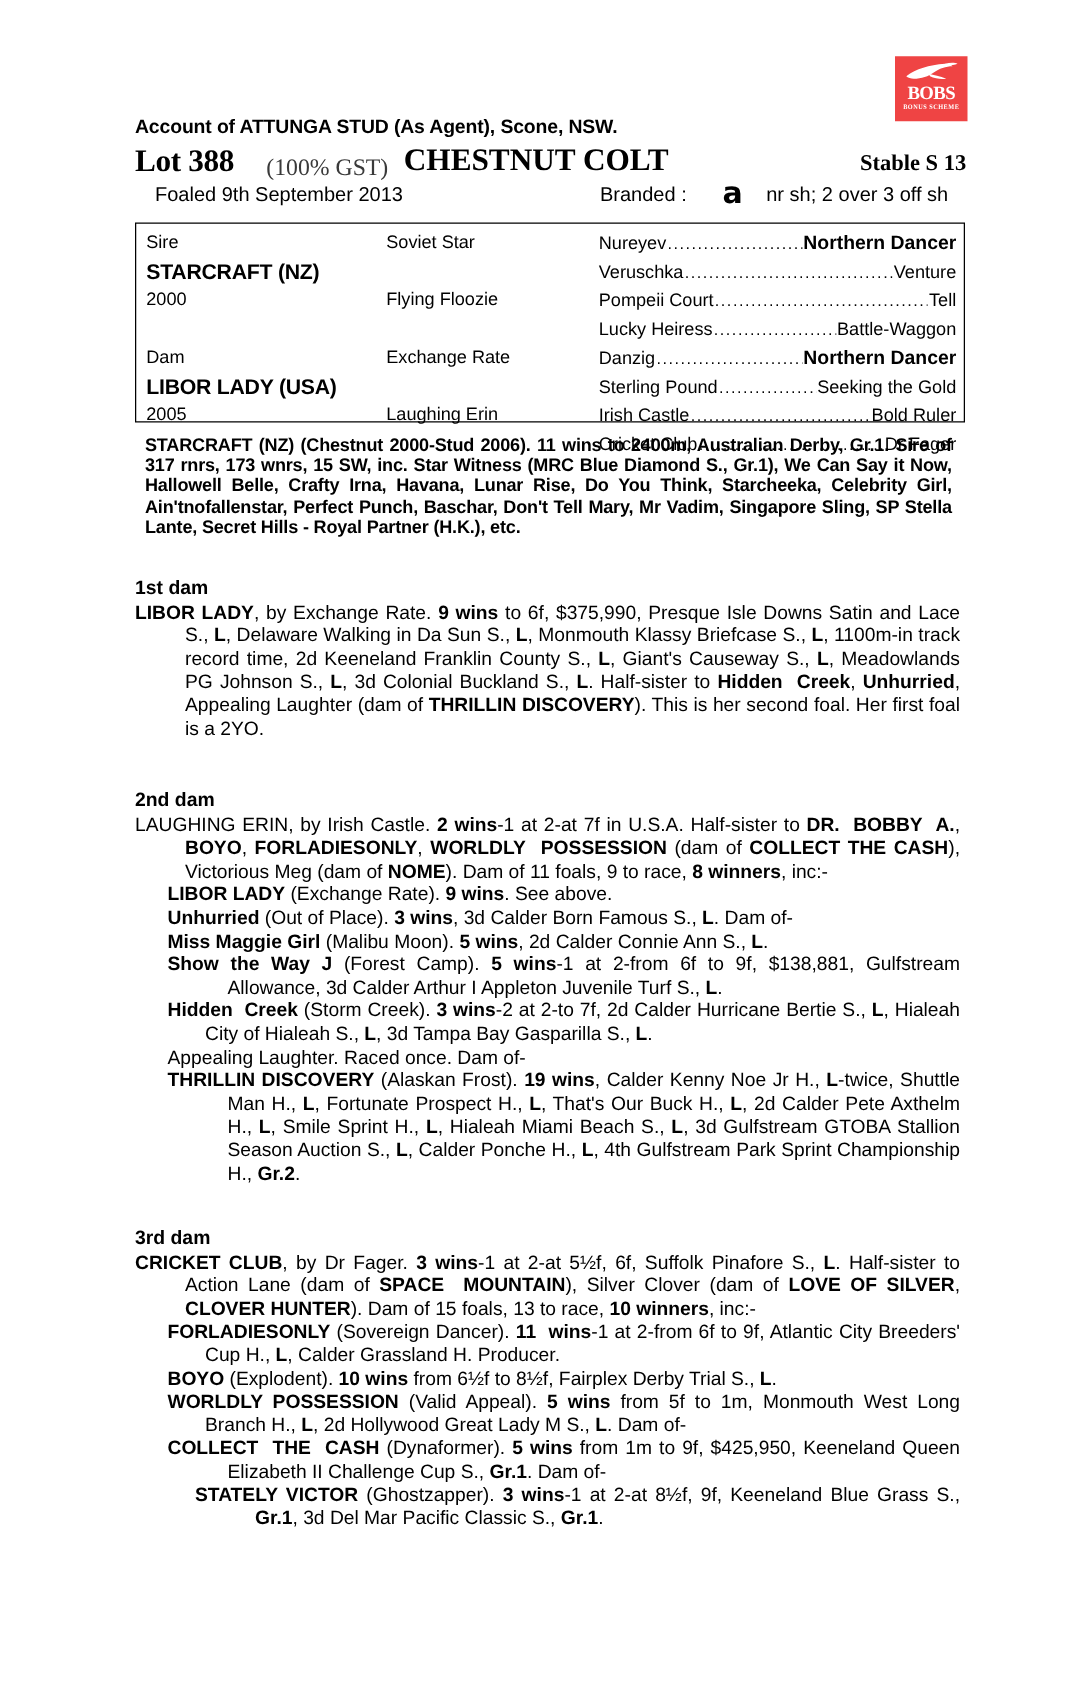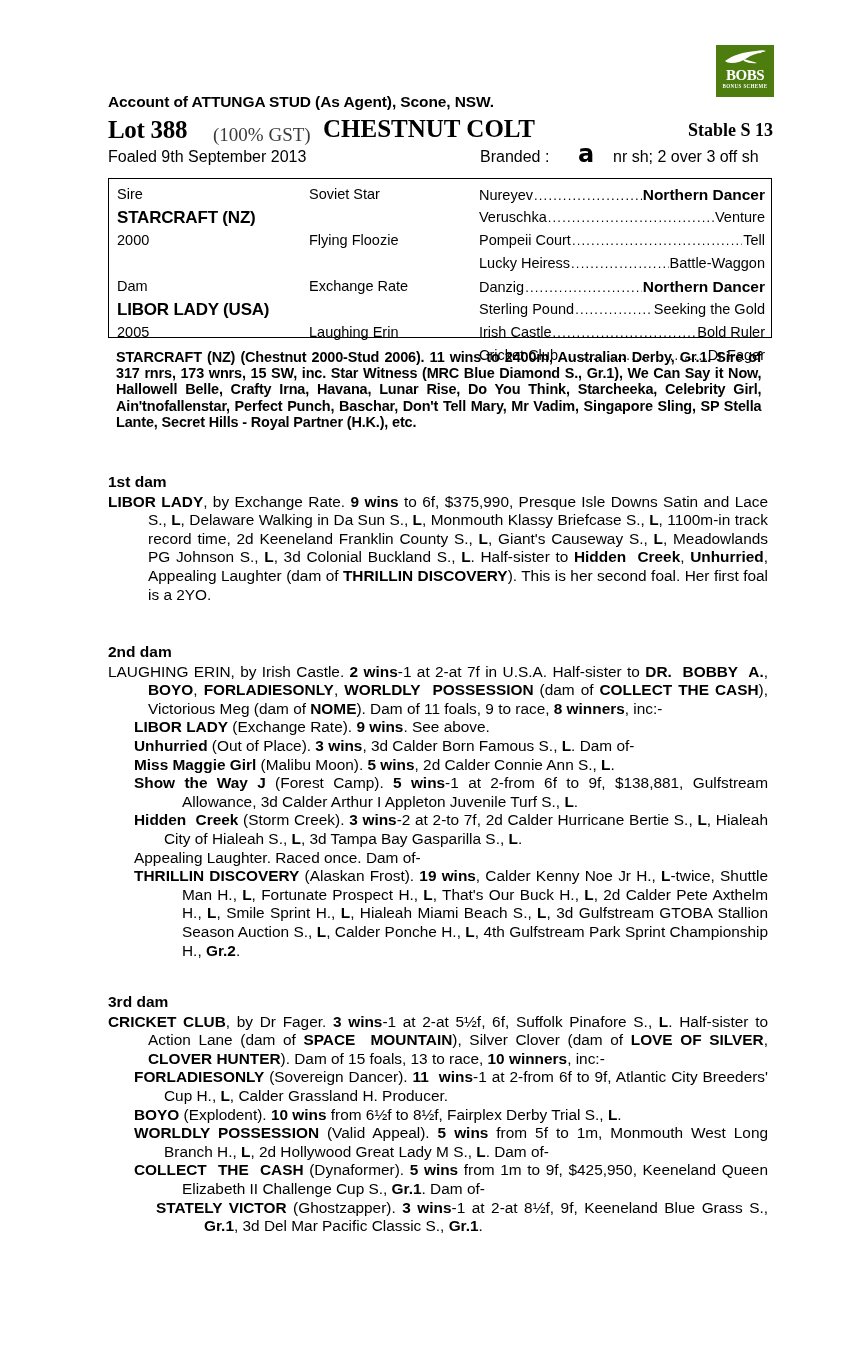--- a/index.html
+++ b/index.html
@@ -22,21 +22,21 @@
     padding: 0;
   }
 
   
   .logo-box {
     position: absolute;
     top: 45px;
     left: 716px;
     width: 58px;
     height: 52px;
-    background: #4d7c0f;
+    background: #ef4444;
     color: #fff;
     display: flex;
     flex-direction: column;
     align-items: center;
     justify-content: flex-start;
     padding-top: 4px;
     box-sizing: border-box;
     overflow: hidden;
   }
   .logo-bird {
@@ -113,21 +113,21 @@
   .foaled-row {
     position: absolute;
     top: 148px;
     left: 108px;
     width: 665px;
     height: 24px;
     font-size: 16px;
   }
   .foaled {
     position: absolute;
-    left: 0;
+    left: 16px;
     top: 0;
     text-align: center;
   }
   .branded-label {
     position: absolute;
     left: 372px;
     top: 0;
   }
   .brand-glyph {
     position: absolute;
@@ -223,21 +223,20 @@
     position: absolute;
     left: 108px;
     width: 660px;
     font-size: 15.4px;
     line-height: 18.6px;
   }
   .sec-head {
     font-weight: bold;
     font-size: 15.5px;
     margin-bottom: 1px;
-    margin-top: 11px;
   }
   .entry {
     text-align: justify;
     text-justify: inter-word;
     margin: 0;
   }
   .hang0 { padding-left: 40px; text-indent: -40px; }
   .hang1 { padding-left: 56px; text-indent: -30px; }
   .hang2 { padding-left: 74px; text-indent: -48px; }
   .hang3 { padding-left: 96px; text-indent: -48px; }

